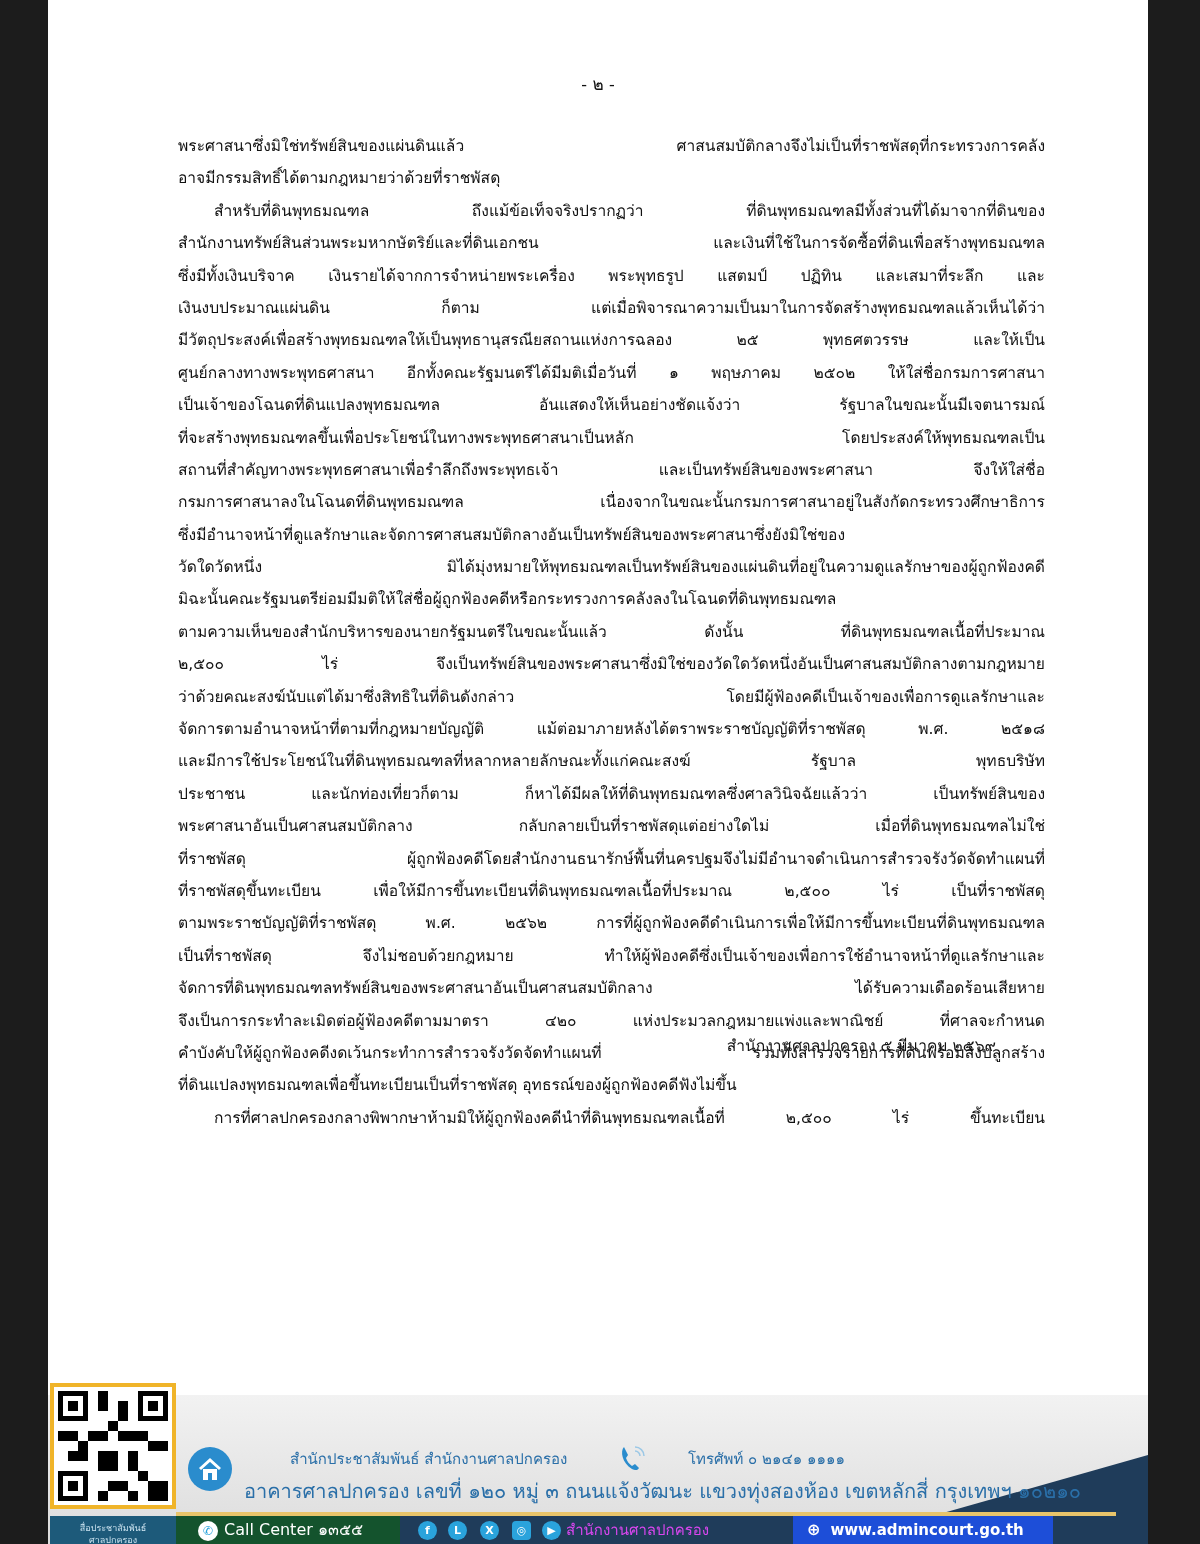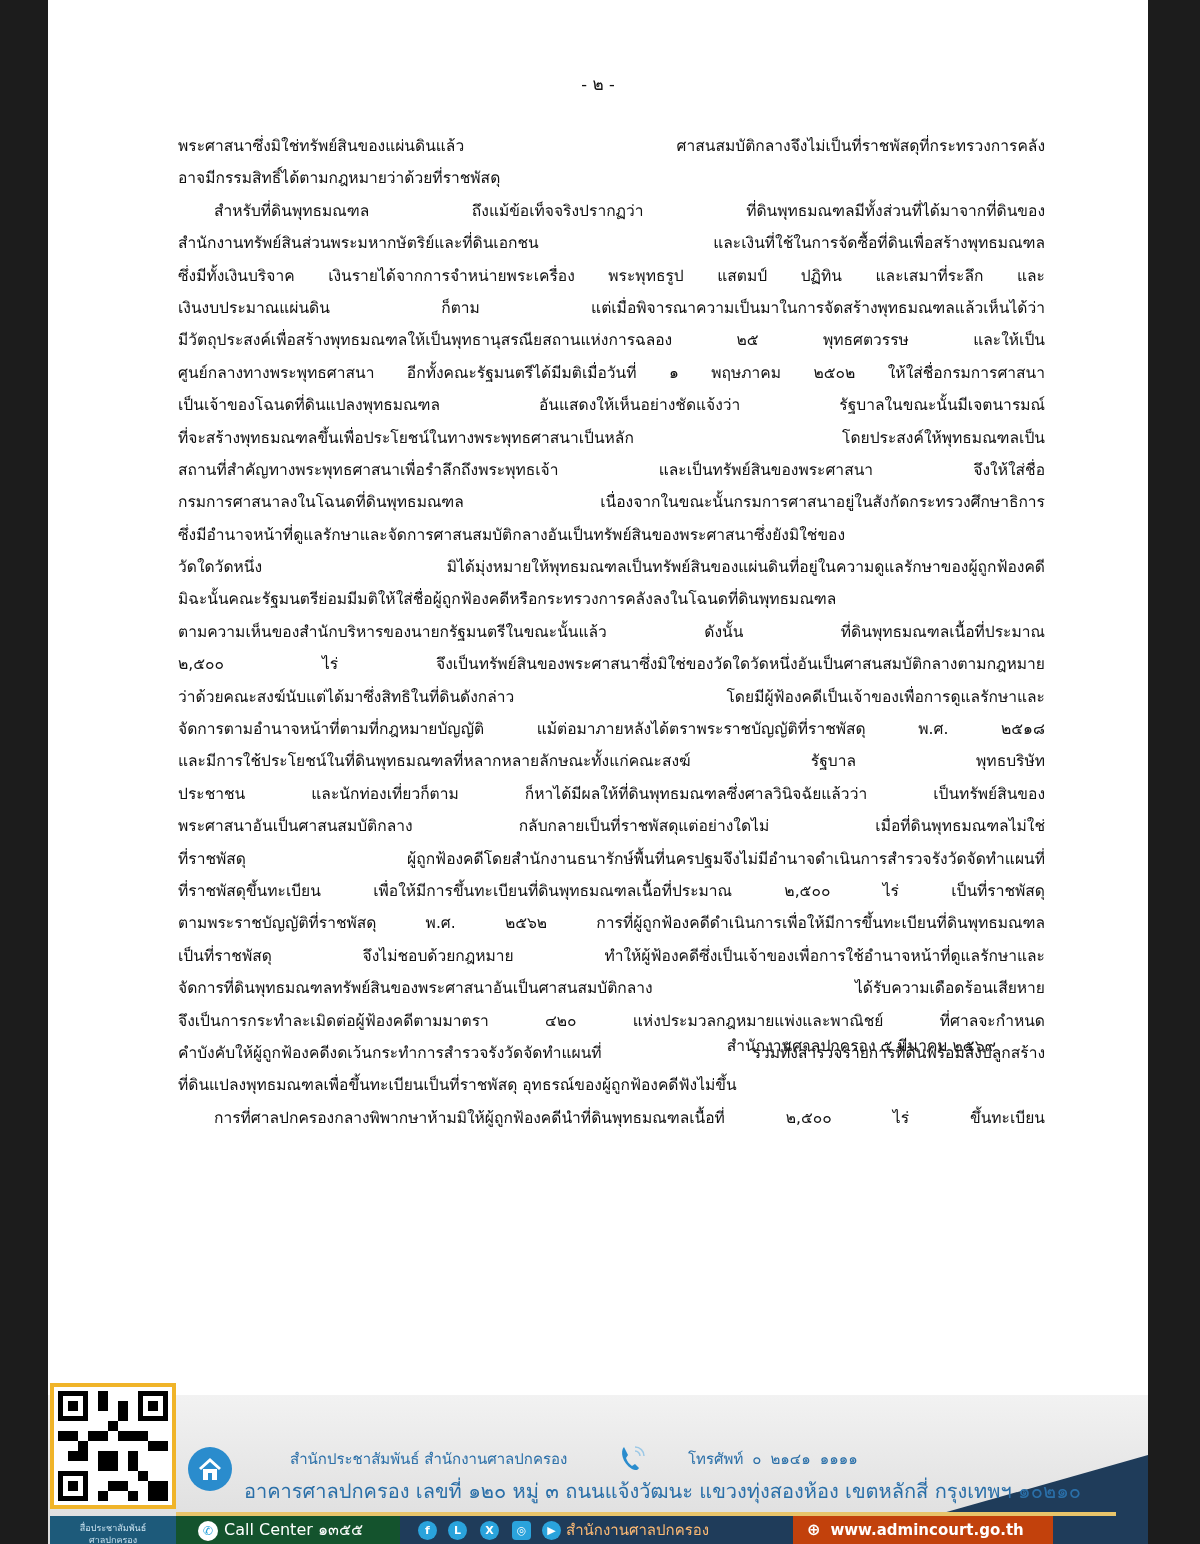--- a/index.html
+++ b/index.html
@@ -59,23 +59,23 @@
   }
   .phone-icon { position:absolute; left:568px; top:46px; width:34px; height:34px; }
   .bottom-bar {
     position:absolute; left:128px; top:121px; width:972px; height:28px; background:#1f3c5a;
   }
   .callcenter {
     position:absolute; left:128px; top:121px; width:224px; height:28px; background:#14532d;
     color:#fff; font-size:16px; line-height:28px; white-space:nowrap;
   }
   .social { position:absolute; top:126px; width:19px; height:19px; border-radius:50%; background:#2aa3dc; color:#fff; font-size:11px; text-align:center; line-height:19px; font-weight:bold; }
-  .social-label { position:absolute; left:518px; top:121px; height:28px; line-height:28px; color:#fdba74; font-size:15px; white-space:nowrap; }
+  .social-label { position:absolute; left:518px; top:121px; height:28px; line-height:28px; color:#d946ef; font-size:15px; white-space:nowrap; }
   .website {
-    position:absolute; left:745px; top:121px; width:260px; height:28px; background:#c2410c; color:#fff;
+    position:absolute; left:745px; top:121px; width:260px; height:28px; background:#1d4ed8; color:#fff;
     font-size:15px; font-weight:bold; line-height:28px; white-space:nowrap;
   }
 </style>
 </head>
 <body>
 
 <div class="page">
   <div class="page-number">- ๒ -</div>
 
   <div class="body-text" id="body-text">
@@ -167,21 +167,21 @@
   <div class="contact-line" style="left:196px; top:52px;margin-left:46px;">สำนักประชาสัมพันธ์ สำนักงานศาลปกครอง</div>
   <div class="contact-line" style="left:196px; top:80px; font-size:20px;">อาคารศาลปกครอง เลขที่ ๑๒๐ หมู่ ๓ ถนนแจ้งวัฒนะ แขวงทุ่งสองห้อง เขตหลักสี่ กรุงเทพฯ ๑๐๒๑๐</div>
 
   <div class="phone-icon">
     <svg width="34" height="34" viewBox="0 0 34 34">
       <path d="M8 6 C4 10 6 22 16 28 C20 30 22 29 23 27 L19 23 L16 25 C13 23 11 20 10 17 L12 14 L8 6 Z" fill="#2a8ccd"></path>
       <path d="M19 6 A9 9 0 0 1 28 15" fill="none" stroke="#9cc8e6" stroke-width="1.5"></path>
       <path d="M19 10 A5 5 0 0 1 24 15" fill="none" stroke="#9cc8e6" stroke-width="1.5"></path>
     </svg>
   </div>
-  <div class="contact-line" style="left:640px; top:52px;font-family:Liberation Mono, monospace;">โทรศัพท์ ๐ ๒๑๔๑ ๑๑๑๑</div>
+  <div class="contact-line" style="left:640px; top:52px;">โทรศัพท์ ๐ ๒๑๔๑ ๑๑๑๑</div>
 
   <div class="callcenter">
     <span style="display:inline-block; width:20px; height:20px; border-radius:50%; background:#fff; color:#2aa3dc; font-size:12px; line-height:20px; text-align:center; margin:0 6px 0 22px; vertical-align:middle;">✆</span><span>Call Center ๑๓๕๕</span>
   </div>
 
   <div class="social" style="left:370px;">f</div>
   <div class="social" style="left:400px;">L</div>
   <div class="social" style="left:432px;">X</div>
   <div class="social" style="left:464px; border-radius:4px;">◎</div>
   <div class="social" style="left:494px;">▶</div>

